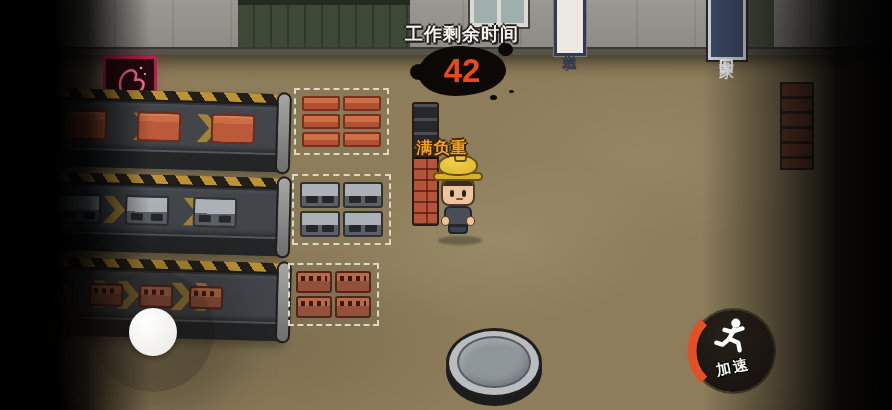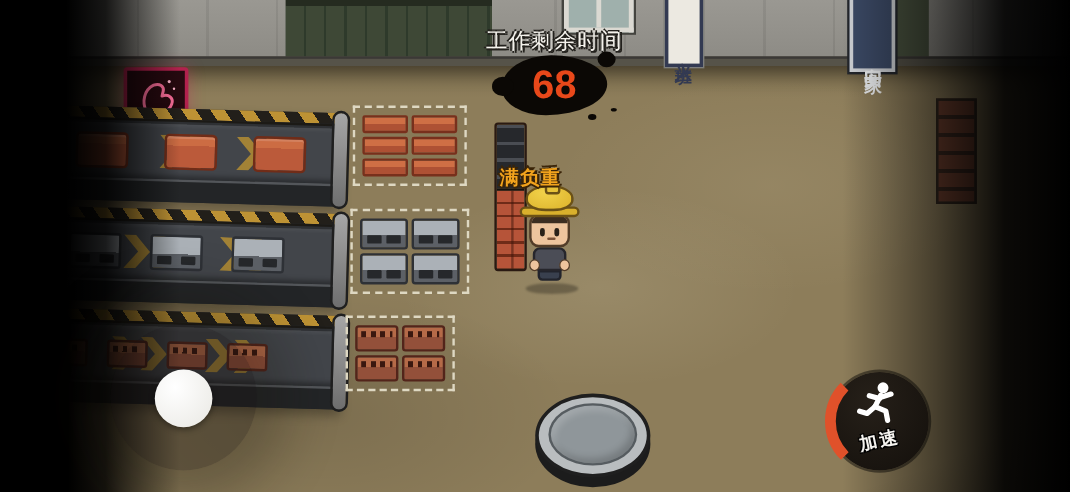--- a/index.html
+++ b/index.html
@@ -152,21 +152,21 @@
       radial-gradient(125% 130% at 46% 42%,rgba(0,0,0,0) 52%,rgba(0,0,0,0.28) 72%,rgba(0,0,0,0.82) 96%);}
 
   
   .hud-bonus{position:absolute;left:110px;top:18px;display:flex;align-items:center;gap:8px;z-index:7;}
   .hud-bonus .label{font-size:16px;font-weight:bold;color:#f2f0ea;
     text-shadow:-1px -1px 0 #1c1c1c,1px -1px 0 #1c1c1c,-1px 1px 0 #1c1c1c,1px 1px 0 #1c1c1c;}
   .hud-bonus .value{font-size:18px;font-weight:bold;color:#e7b62a;margin-left:14px;
     text-shadow:-1px -1px 0 #1c1c1c,1px -1px 0 #1c1c1c,-1px 1px 0 #1c1c1c,1px 1px 0 #1c1c1c;}
 
   .timer{position:absolute;left:372px;top:22px;width:180px;text-align:center;z-index:7;}
-  .timer .label{font-size:18px;font-weight:normal;color:#f4f2ec;letter-spacing:1px;
+  .timer .label{font-size:18px;font-weight:bold;color:#f4f2ec;letter-spacing:1px;
     text-shadow:-2px 0 0 #23211d,2px 0 0 #23211d,0 -2px 0 #23211d,0 2px 0 #23211d,2px 2px 0 #23211d;}
   .blob{position:relative;width:88px;height:50px;margin:0 auto;margin-top:0;background:#0b0805;
     border-radius:47% 53% 58% 42% / 55% 48% 52% 45%;display:flex;align-items:center;justify-content:center;}
   .blob::before{content:"";position:absolute;left:-8px;top:18px;width:18px;height:16px;background:#0b0805;border-radius:50%;}
   .blob::after{content:"";position:absolute;right:-7px;top:-3px;width:15px;height:13px;background:#0b0805;border-radius:50%;
     box-shadow:-12px 48px 0 -4px #0b0805,6px 42px 0 -5px #0b0805;}
   .timer .value{position:relative;font-size:33px;font-weight:bold;color:#e8481a;z-index:1;}
 
   
   .joystick{position:absolute;left:92px;top:270px;width:122px;height:122px;z-index:7;}
@@ -323,21 +323,21 @@
     <div class="mh-rim"></div>
     <div class="mh-inner"></div>
   </div>
 
   <div class="vignette"></div>
 
 
   <div class="timer">
     <div class="label">工作剩余时间</div>
     <div class="blob">
-      <span class="value">68</span>
+      <span class="value">42</span>
     </div>
   </div>
 
   <div class="joystick">
     <div class="joy-base"></div>
     <div class="joy-knob"></div>
   </div>
 
   <div class="speed-btn">
     <div class="speed-circle"></div>

